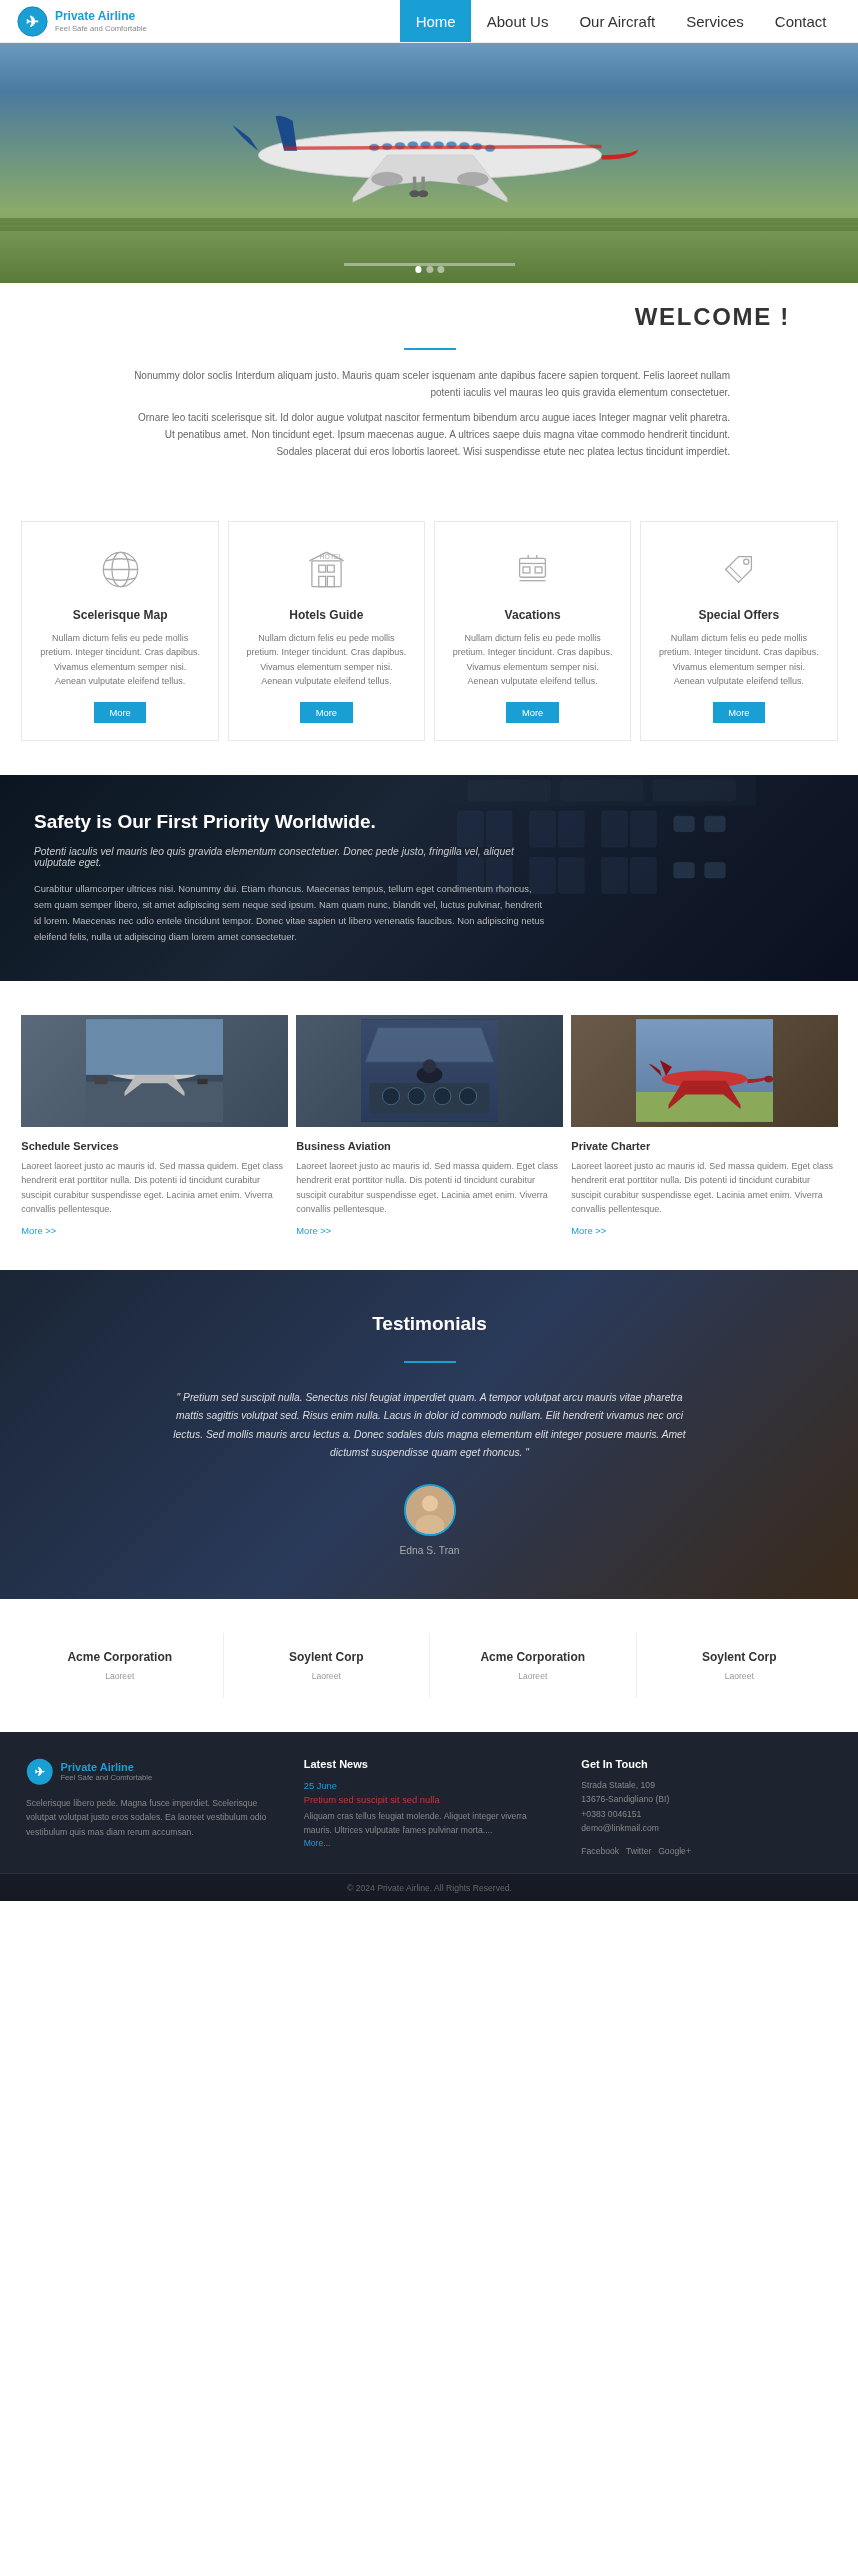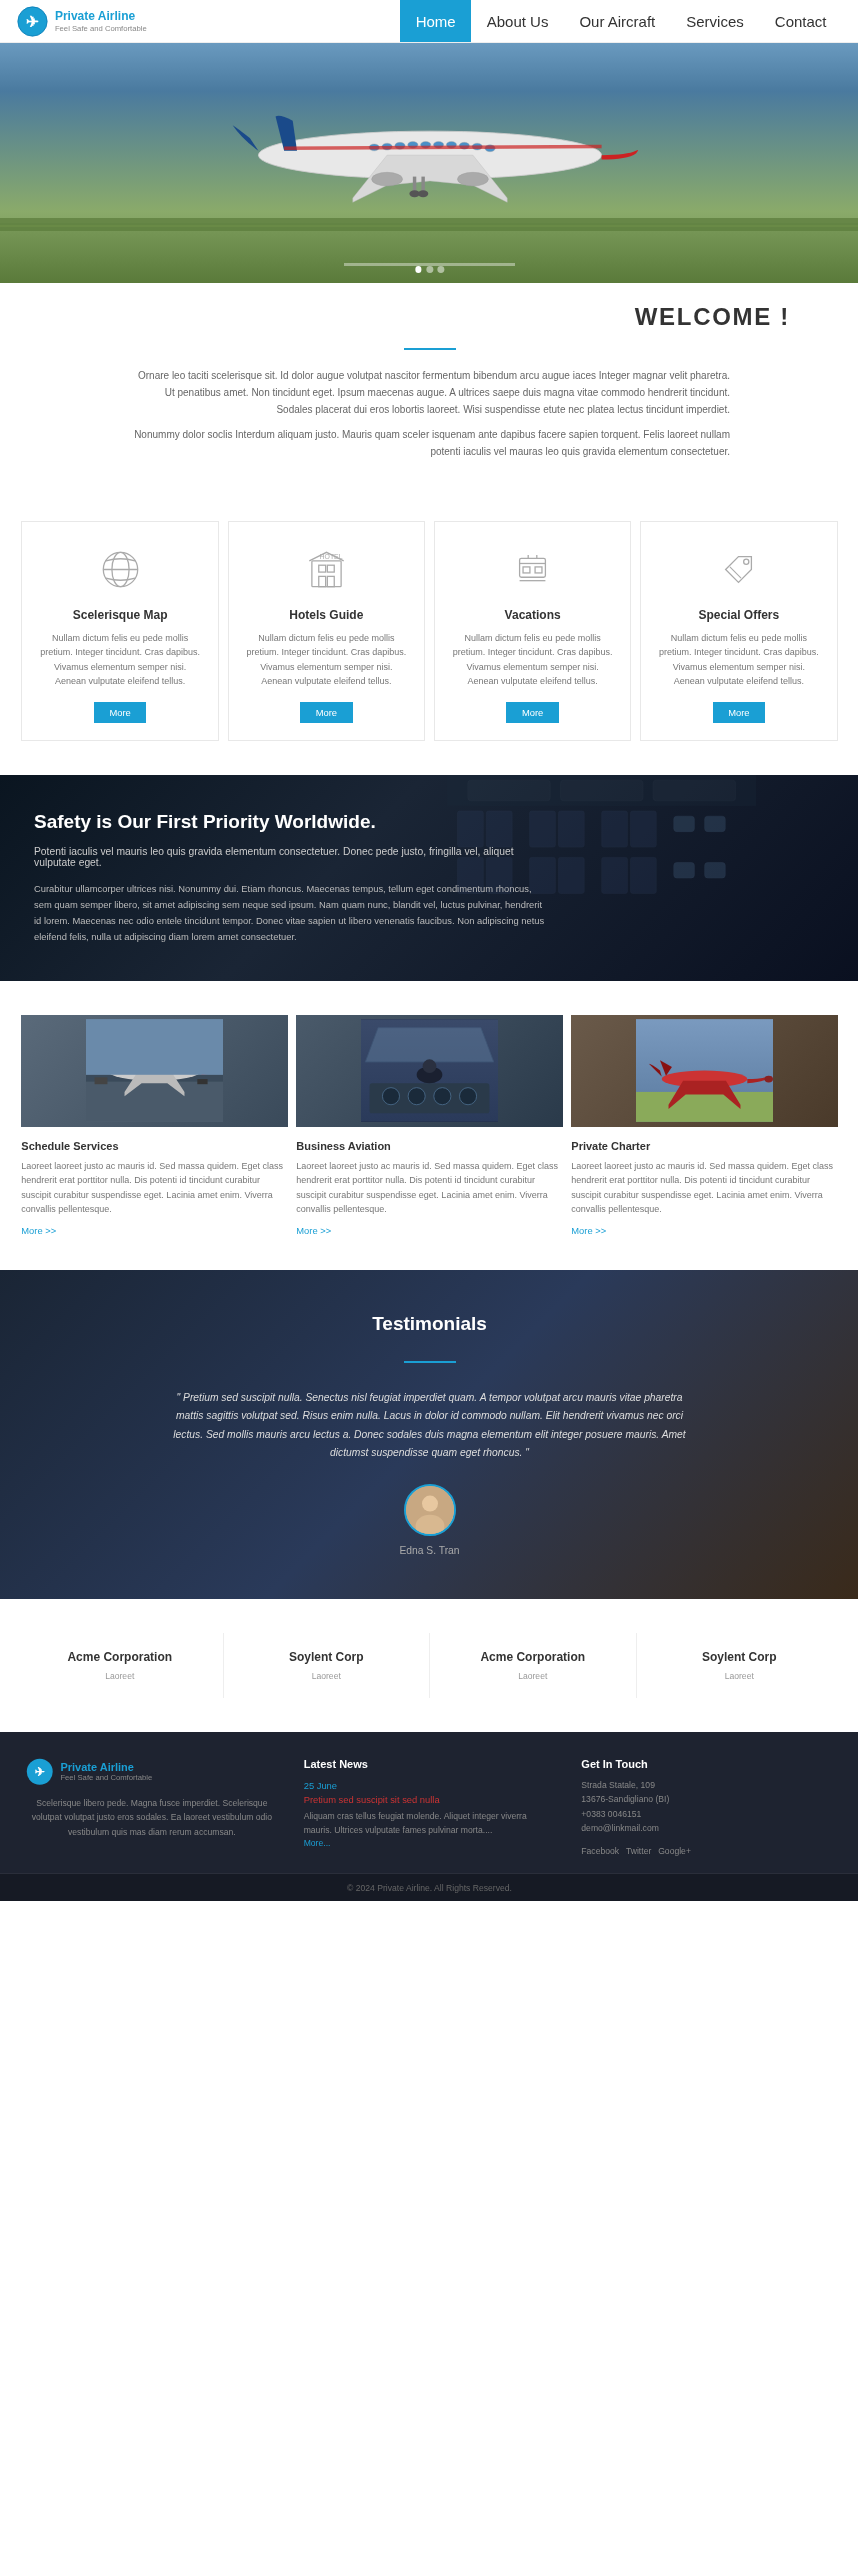--- a/index.html
+++ b/index.html
@@ -60,21 +60,21 @@
       text-decoration: none;
     }
 
     
     .safety-section {
       padding: 36px 34px; background: linear-gradient(135deg, #1a2a3a 0%, #2a3a5a 50%, #1a2a3a 100%);
       color: #fff; position: relative; min-height: 172px;
     }
     .safety-content { position: relative; z-index: 1; max-width: 515px; }
     .safety-title { font-size: 19px; font-weight: bold; color: #fff; margin-bottom: 13px; }
-    .safety-subtitle { font-size: 10.3px; color: #ccc; margin-bottom: 13px; }
+    .safety-subtitle { font-size: 10.3px; color: #ccc; margin-bottom: 13px; font-style: italic; }
     .safety-text { font-size: 9.4px; color: #bbb; line-height: 1.7; }
 
     
     .services-section { padding: 34px 17px; display: flex; gap: 0; }
     .service-card { flex: 1; margin: 0 4.3px; }
     .service-img {
       width: 100%; height: 112px;
       background: linear-gradient(135deg, #3a4a5a, #2a3a4a);
       margin-bottom: 13px; display: flex; align-items: center; justify-content: center;
       overflow: hidden; position: relative;
@@ -110,21 +110,21 @@
 
     
     .footer {
       background: #1e2330; color: #aaa; padding: 26px 26px 17px;
       display: flex; gap: 26px;
     }
     .footer-col { flex: 1; }
     .footer-logo { display: flex; align-items: center; gap: 6.9px; margin-bottom: 10.3px; }
     .footer-brand-name { font-size: 11px; font-weight: bold; color: #1a9fd4; }
     .footer-brand-tag { font-size: 7.7px; color: #888; }
-    .footer-text { font-size: 8.6px; color: #888; line-height: 1.7; text-align: center; }
+    .footer-text { font-size: 8.6px; color: #888; line-height: 1.7; }
     .footer-title { font-size: 11px; font-weight: bold; color: #fff; margin-bottom: 10.3px; }
     .footer-news-date { color: #1a9fd4; font-size: 9.4px; margin-bottom: 3.4px; }
     .footer-news-title { font-size: 9.4px; color: #cc3333; margin-bottom: 4.3px; }
     .footer-news-text { font-size: 8.6px; color: #888; line-height: 1.6; }
     .footer-news-more { color: #1a9fd4; font-size: 8.6px; cursor: pointer; }
     .footer-contact-line { font-size: 8.6px; color: #888; margin-bottom: 4.3px; }
     .footer-social { display: flex; gap: 6.9px; margin-top: 13px; }
     .footer-social-link { font-size: 8.6px; color: #888; cursor: pointer; }
     .footer-bottom {
       background: #161a24; padding: 8.6px 26px; text-align: center;
@@ -209,22 +209,22 @@
   <div class="hero-dots">
     <div class="hero-dot active"></div>
     <div class="hero-dot"></div>
     <div class="hero-dot"></div>
   </div>
 </section>
 
 <section class="welcome-section">
   <h2 class="welcome-title">WELCOME !</h2>
   <div class="welcome-divider"></div>
+  <p class="welcome-text">Nonummy dolor soclis Interdum aliquam justo. Mauris quam sceler isquenam ante dapibus facere sapien torquent. Felis laoreet nullam potenti iaculis vel mauras leo quis gravida elementum consectetuer.</p>
   <p class="welcome-text">Ornare leo taciti scelerisque sit. Id dolor augue volutpat nascitor fermentum bibendum arcu augue iaces Integer magnar velit pharetra. Ut penatibus amet. Non tincidunt eget. Ipsum maecenas augue. A ultrices saepe duis magna vitae commodo hendrerit tincidunt. Sodales placerat dui eros lobortis laoreet. Wisi suspendisse etute nec platea lectus tincidunt imperdiet.</p>
-  <p class="welcome-text">Nonummy dolor soclis Interdum aliquam justo. Mauris quam sceler isquenam ante dapibus facere sapien torquent. Felis laoreet nullam potenti iaculis vel mauras leo quis gravida elementum consectetuer.</p>
 </section>
 
 <section class="features-section">
 
   <div class="feature-card">
     <div class="feature-icon">
       <svg viewBox="0 0 50 50" fill="none" stroke="#aaa" stroke-width="1.5">
         <circle cx="25" cy="25" r="20"></circle>
         <ellipse cx="25" cy="25" rx="10" ry="20"></ellipse>
         <line x1="5" y1="25" x2="45" y2="25"></line>

